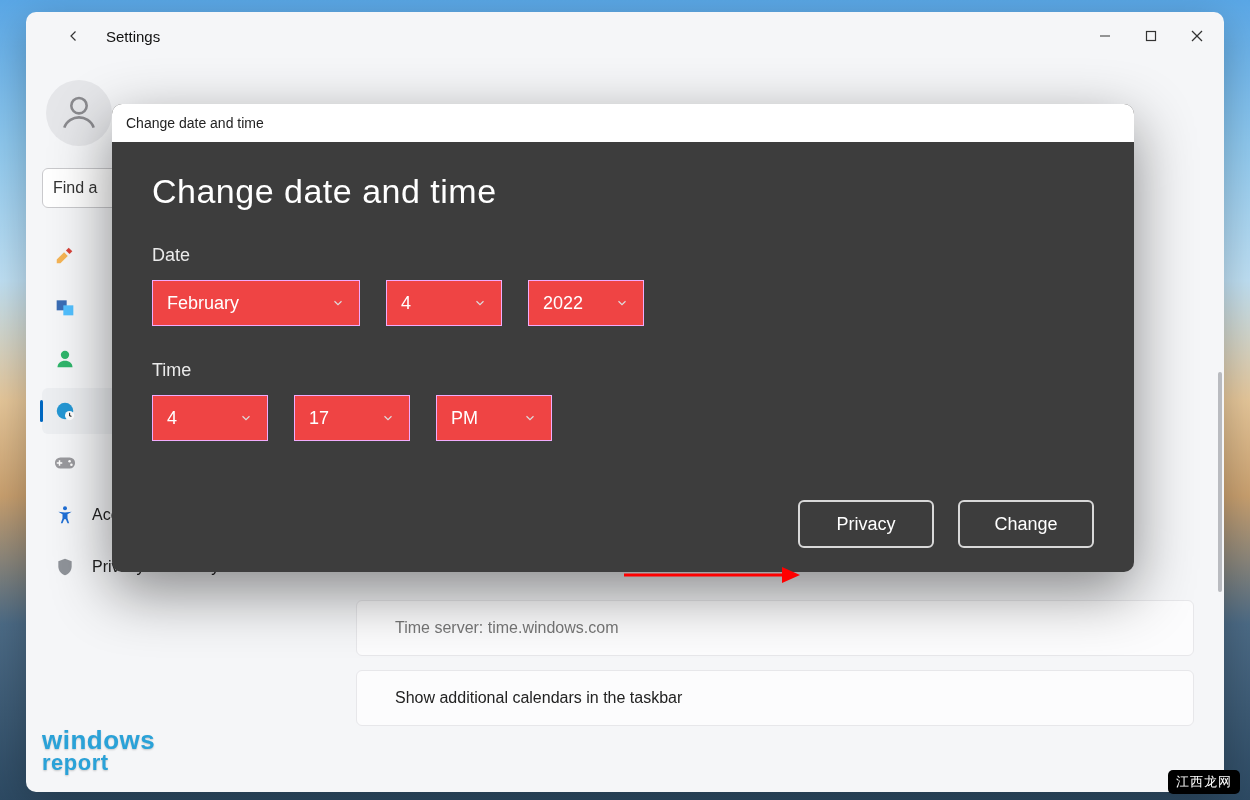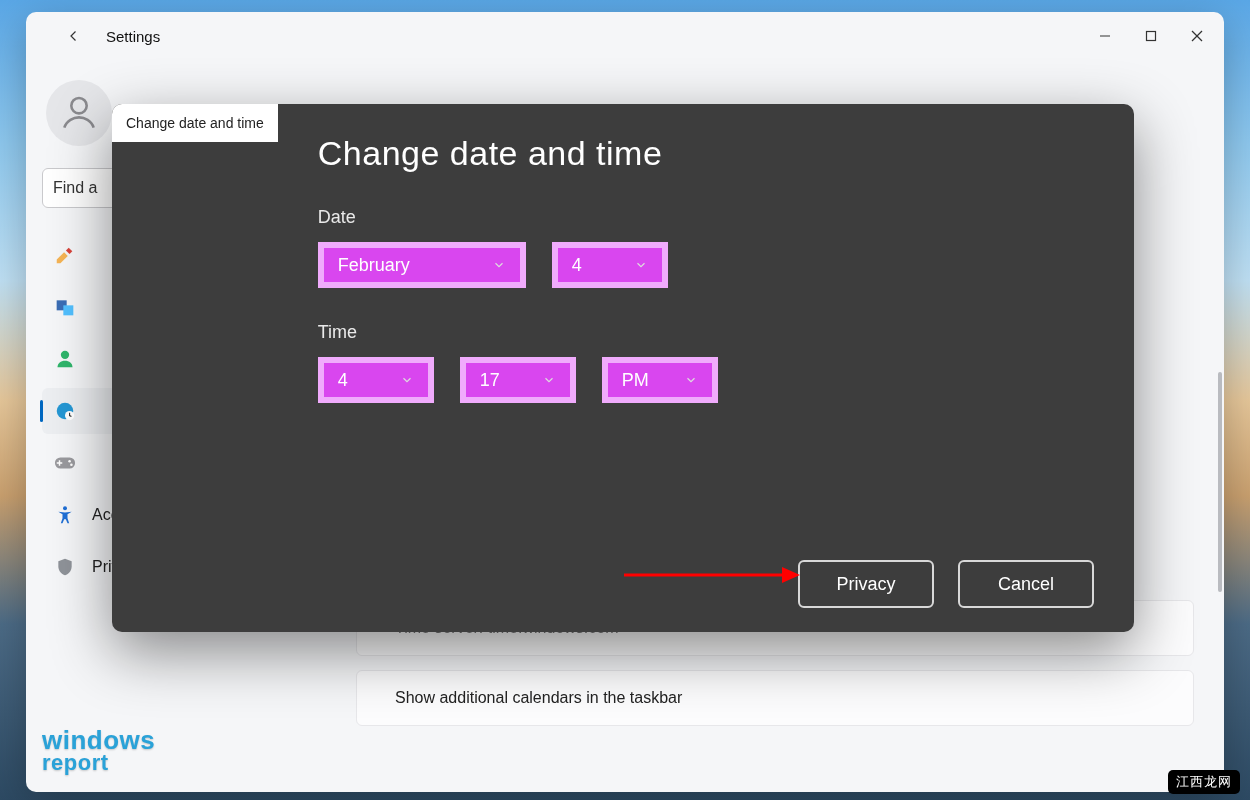--- a/index.html
+++ b/index.html
@@ -70,41 +70,41 @@
   .card {
     background:#fcfcfd; border:1px solid #e7e7ea; border-radius:6px;
     padding: 18px 38px; font-size:16px; color:#222; margin-bottom: 14px;
   }
   .card.cut { color:#777; }
 
   
   .dialog {
     position: absolute;
     left: 112px; top: 104px;
-    width: 1022px; height: 528px;
+    width: 1022px; height: 468px;
     border-radius: 10px;
     background:#3d3d3d;
     box-shadow: 0 20px 60px rgba(0,0,0,.45);
     overflow:hidden;
-    display:flex; flex-direction:row;
+    display:flex; flex-direction:column;
   }
   .dialog-titlebar {
     height: 38px; background:#fff; display:flex; align-items:center;
     padding: 0 14px; font-size:14px; color:#222;
   }
   .dialog-body {
     flex:1; padding: 30px 40px 24px 40px; color:#fff;
     display:flex; flex-direction:column;
   }
   .dialog-heading { font-size:34px; font-weight:400; letter-spacing:.5px; margin-bottom: 34px; }
   .field-label { font-size:18px; margin-bottom:14px; color:#eaeaea; }
 
   .row { display:flex; gap:26px; margin-bottom: 34px; }
   .combo {
-    height:46px; border:6px solid #f0abfc; background:#d946ef;
+    height:46px; border:1px solid #f0abfc; background:#ef4444;
     display:flex; align-items:center; justify-content:space-between;
     padding: 0 14px; color:#fff; font-size:18px; cursor:pointer;
   }
   .combo .chev { margin-left: 18px; }
   .w-month { width:208px; }
   .w-day   { width:116px; }
   .w-year  { width:116px; }
   .w-hour  { width:116px; }
   .w-min   { width:116px; }
   .w-ampm  { width:116px; }
@@ -272,20 +272,26 @@
         <svg class="chev" width="14" height="14" viewBox="0 0 24 24" fill="none" stroke="#ddd" stroke-width="2">
             <path d="M6 9l6 6 6-6"></path>
           </svg>
       </div>
       <div class="combo w-day">
         <span>4</span>
         <svg class="chev" width="14" height="14" viewBox="0 0 24 24" fill="none" stroke="#ddd" stroke-width="2">
             <path d="M6 9l6 6 6-6"></path>
           </svg>
       </div>
+      <div class="combo w-year">
+        <span>2022</span>
+        <svg class="chev" width="14" height="14" viewBox="0 0 24 24" fill="none" stroke="#ddd" stroke-width="2">
+            <path d="M6 9l6 6 6-6"></path>
+          </svg>
+      </div>
     </div>
 
     <div class="field-label">Time</div>
     <div class="row">
       <div class="combo w-hour">
         <span>4</span>
         <svg class="chev" width="14" height="14" viewBox="0 0 24 24" fill="none" stroke="#ddd" stroke-width="2">
             <path d="M6 9l6 6 6-6"></path>
           </svg>
       </div>
@@ -298,21 +304,21 @@
       <div class="combo w-ampm">
         <span>PM</span>
         <svg class="chev" width="14" height="14" viewBox="0 0 24 24" fill="none" stroke="#ddd" stroke-width="2">
             <path d="M6 9l6 6 6-6"></path>
           </svg>
       </div>
     </div>
 
     <div class="dialog-footer">
       <button class="dlg-btn primary">Privacy</button>
-      <button class="dlg-btn">Cancel</button>
+      <button class="dlg-btn">Change</button>
     </div>
   </div>
 </div>
 
 <svg class="arrow-ann" viewBox="0 0 180 30">
   <line x1="2" y1="15" x2="160" y2="15" stroke="#ff0000" stroke-width="3"></line>
   <polygon points="160,7 178,15 160,23" fill="#ff0000"></polygon>
 </svg>
 
 <div class="wm-left">

